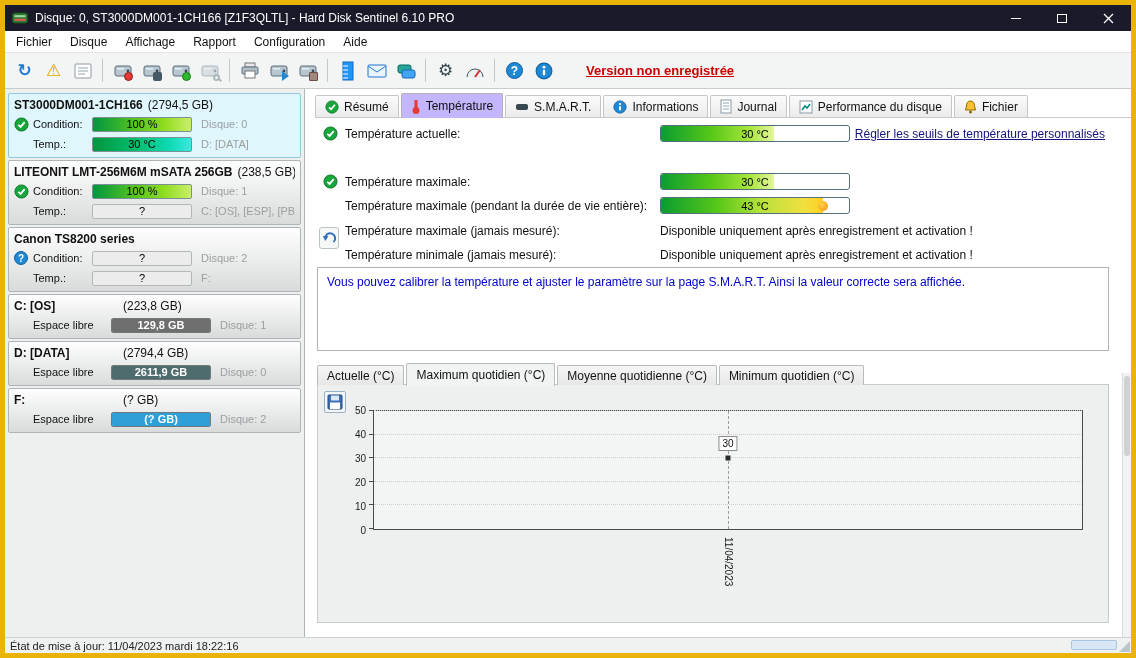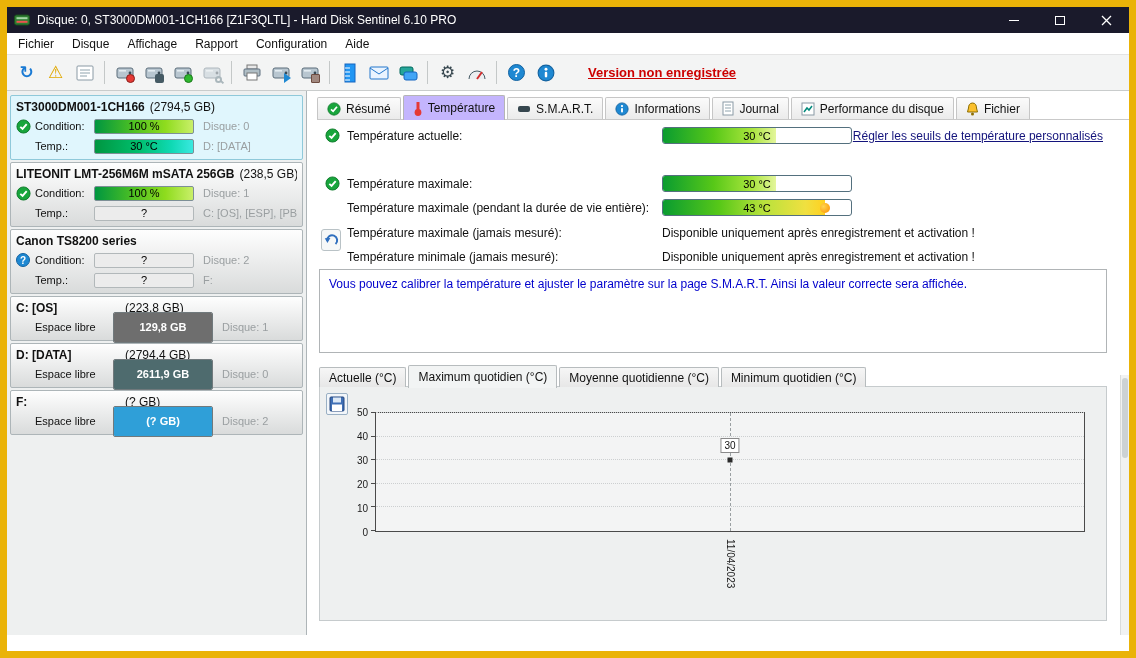--- a/index.html
+++ b/index.html
@@ -1,18 +1,18 @@
 <!DOCTYPE html>
 <html><head>
 <meta charset="utf-8">
 <style>
   *{box-sizing:border-box;margin:0;padding:0;}
   html,body{width:1136px;height:658px;overflow:hidden;}
   body{font-family:"Liberation Sans","DejaVu Sans",sans-serif;font-size:12px;color:#111;background:#fff;}
-  .window{position:relative;width:1136px;height:658px;background:#fff;border:7px solid #eab308;overflow:hidden;}
+  .window{position:relative;width:1136px;height:658px;background:#fff;border:5px solid #eab308;overflow:hidden;}
 
   
   .titlebar{height:26px;background:#1a1a2b;color:#fff;display:flex;align-items:center;padding-left:7px;}
   .title-text{margin-left:7px;font-size:12px;white-space:nowrap;}
   .win-controls{margin-left:auto;display:flex;height:100%;}
   .wbtn{width:46px;height:100%;display:flex;align-items:center;justify-content:center;}
   .min-glyph{width:10px;height:1px;background:#fff;}
   .max-glyph{width:10px;height:9px;border:1px solid #fff;}
 
   
@@ -54,21 +54,21 @@
   .dp-size{margin-left:5px;}
   .dp-row{display:flex;align-items:center;height:20px;}
   .dp-icon{width:19px;display:flex;align-items:center;}
   .dp-label{width:59px;font-size:11px;}
   .dp-label.wide{width:78px;margin-left:19px;}
   .dp-bar{position:relative;width:100px;height:15px;border:1px solid #7d8f96;border-radius:2px;display:flex;align-items:center;justify-content:center;font-size:11px;background:#fff;flex:none;}
   .dp-bar.green{background:linear-gradient(90deg,#009640,#4fc122 40%,#8fdc1e 72%,#c9ef69);}
   .dp-bar.tempc{background:linear-gradient(90deg,#009640,#00bf6e 45%,#0fd9b4 78%,#3ae8e0);}
   .dp-bar.unknown{background:#ececec;border-color:#b2b8ba;}
   .dp-bar b{font-weight:normal;color:#000;}
-  .pbar{position:relative;width:100px;height:31px;border:1px solid #70797c;border-radius:2px;overflow:hidden;background:#e4e4e4;flex:none;}
+  .pbar{position:relative;width:100px;height:15px;border:1px solid #70797c;border-radius:2px;overflow:hidden;background:#e4e4e4;flex:none;}
   .pbar .fill{position:absolute;top:0;bottom:0;left:0;}
   .pbar b{position:relative;display:flex;width:100%;height:100%;align-items:center;justify-content:center;color:#fff;font-size:11px;}
   .dp-right{margin-left:9px;color:#9a9fa1;font-size:11px;white-space:nowrap;overflow:hidden;flex:1;}
 
   
   .tabstrip{position:absolute;top:4px;left:10px;right:0;height:25px;display:flex;align-items:flex-end;border-bottom:1px solid #c9c9c9;}
   .tab{display:flex;align-items:center;gap:5px;height:22px;padding:0 9px;margin-right:2px;background:linear-gradient(180deg,#fbfbfb,#ebebeb);border:1px solid #c6c6c6;border-bottom:none;border-radius:2px 2px 0 0;font-size:12px;white-space:nowrap;}
   .tab.active{height:25px;background:#c4b5fd;margin-bottom:-1px;border-color:#b5b5b5;}
 
   
@@ -548,14 +548,19 @@
             <div class="xdate" style="left: 50%;">11/04/2023</div>
           </div>
       </div>
 
       <div class="vscroll">
           <div class="vthumb"></div>
         </div>
     </div>
   </div>
 
+  <div class="statusbar">
+    <span>État de mise à jour: 11/04/2023 mardi 18:22:16</span>
+    <div class="hscroll"></div>
+    <div class="grip"></div>
+  </div>
 
 </div>
 
 </body></html>

